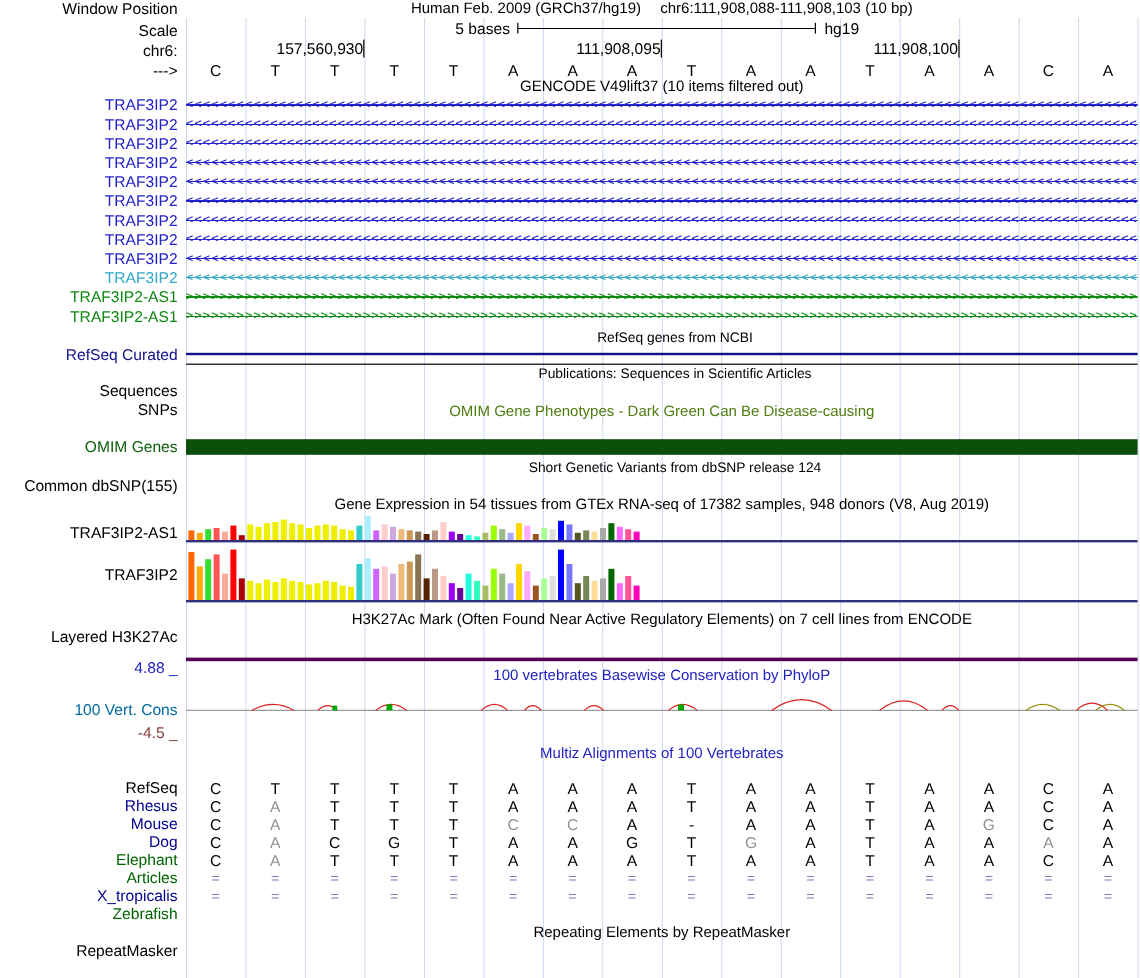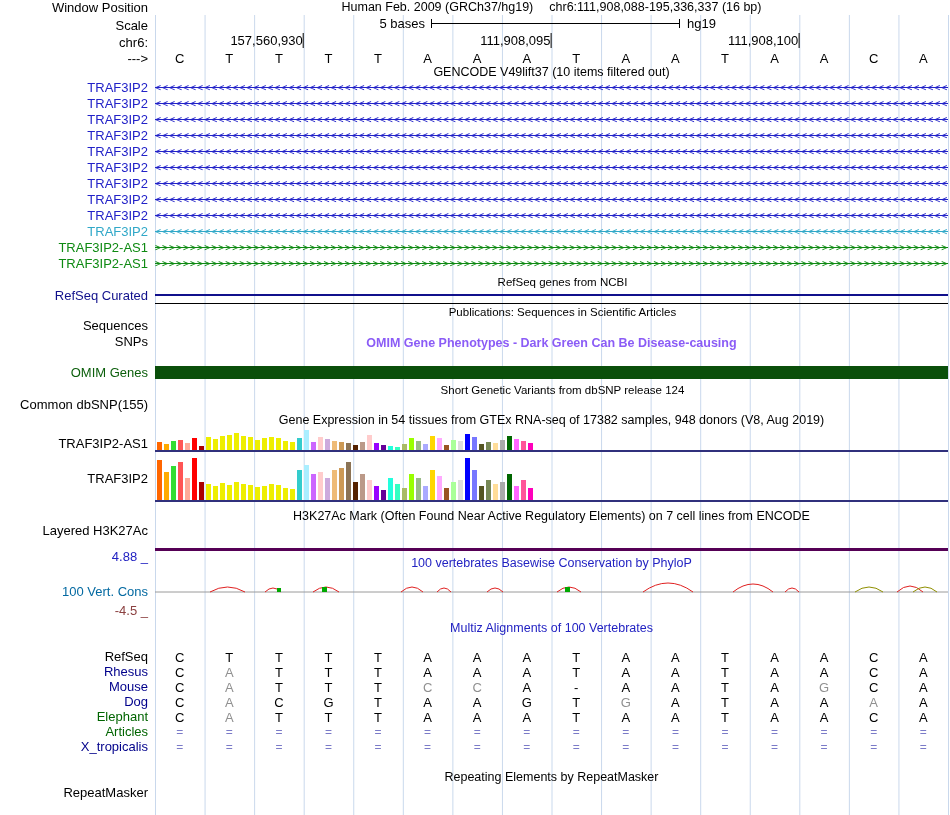--- a/index.html
+++ b/index.html
@@ -25,21 +25,21 @@
   .mz-row .label{top:0;}
   #scale-bar{position:absolute;left:431px;top:19px;width:247px;height:9px;border-left:1px solid #000;border-right:1px solid #000;
      background:linear-gradient(to bottom,transparent 4px,#000 4px,#000 5px,transparent 5px);}
 </style>
 </head>
 <body>
 
 <div id="grid" style="background-image: linear-gradient(to right, rgb(201, 216, 236) 1px, transparent 1px); background-size: 49.5625px 100%;"></div>
 
 <div class="label" style="top:1px">Window Position</div>
-<div class="ctitle" style="top:1px"><span>Human Feb. 2009 (GRCh37/hg19)</span><span style="margin-left:16px">chr6:111,908,088-195,336,337 (16 bp)</span></div>
+<div class="ctitle" style="top:1px"><span>Human Feb. 2009 (GRCh37/hg19)</span><span style="margin-left:16px">chr6:111,908,088-111,908,103 (10 bp)</span></div>
 
 <div class="label" style="top:19px">Scale</div>
 <div style="position:absolute;left:155px;width:270px;top:17px;text-align:right;font-size:13px;line-height:14px">5 bases</div>
 <div id="scale-bar"></div>
 <div style="position:absolute;left:687px;top:17px;font-size:13px;line-height:14px">hg19</div>
 
 <div class="label" style="top:36px">chr6:</div>
 <div id="ruler-ticks" style="position:absolute;left:155px;top:33px;width:793px;height:16px">
     <div class="ruler-tick" style="left: 148.688px;">
       <span class="rt-text">157,560,930</span>
@@ -153,21 +153,21 @@
 
 <div class="ctitle small" style="top:276px">RefSeq genes from NCBI</div>
 <div class="label" id="refseq-label" style="top: 289px; color: rgb(16, 16, 140);">RefSeq Curated</div>
 <div class="hline" id="refseq-line" style="top: 294px; height: 2px; background: rgb(16, 16, 140);"></div>
 
 <div class="hline" style="top:303px;height:1px;background:#000"></div>
 <div class="ctitle small" style="top:306px">Publications: Sequences in Scientific Articles</div>
 <div class="label" style="top:319px">Sequences</div>
 <div class="label" style="top:335px">SNPs</div>
 
-<div class="ctitle" id="omim-title" style="top: 337px; color: #8b5cf6; font-weight: bold;">OMIM Gene Phenotypes - Dark Green Can Be Disease-causing</div>
+<div class="ctitle" id="omim-title" style="top: 337px; color: #4d7c0f;">OMIM Gene Phenotypes - Dark Green Can Be Disease-causing</div>
 <div class="label" id="omim-label" style="top: 366px; line-height: 13px; color: rgb(11, 94, 11);">OMIM Genes</div>
 <div class="hline" id="omim-bar" style="top: 366px; height: 13px; background: rgb(10, 79, 10);"></div>
 
 <div class="ctitle small" style="top:384px">Short Genetic Variants from dbSNP release 124</div>
 <div class="label" style="top:398px">Common dbSNP(155)</div>
 
 <div class="ctitle" style="top:414px">Gene Expression in 54 tissues from GTEx RNA-seq of 17382 samples, 948 donors (V8, Aug 2019)</div>
 <div class="label" style="top:437px">TRAF3IP2-AS1</div>
 <div id="gtex-bars-0" class="gtex-chart" style="top:428px;height:22px">
     <div class="gtex-bar" style="left: 0px; height: 8px; background: rgb(255, 102, 0);"></div>
@@ -441,16 +441,19 @@
       <span class="base-cell" style="left: 501.938px; color: rgb(123, 123, 200); font-size: 12px;">=</span>
       <span class="base-cell" style="left: 551.5px; color: rgb(123, 123, 200); font-size: 12px;">=</span>
       <span class="base-cell" style="left: 601.062px; color: rgb(123, 123, 200); font-size: 12px;">=</span>
       <span class="base-cell" style="left: 650.625px; color: rgb(123, 123, 200); font-size: 12px;">=</span>
       <span class="base-cell" style="left: 700.188px; color: rgb(123, 123, 200); font-size: 12px;">=</span>
       <span class="base-cell" style="left: 749.75px; color: rgb(123, 123, 200); font-size: 12px;">=</span>
       <span class="base-cell" style="left: 799.312px; color: rgb(123, 123, 200); font-size: 12px;">=</span>
       <span class="base-cell" style="left: 848.875px; color: rgb(123, 123, 200); font-size: 12px;">=</span>
       <span class="base-cell" style="left: 898.438px; color: rgb(123, 123, 200); font-size: 12px;">=</span>
     </div>
+    <div class="mz-row" style="top: 120px;">
+      <div class="label" style="color: rgb(0, 100, 0);">Zebrafish</div>
+    </div>
   </div>
 
 <div class="ctitle" style="top:771px">Repeating Elements by RepeatMasker</div>
 <div class="label" style="top:786px">RepeatMasker</div>
 
 </body></html>

